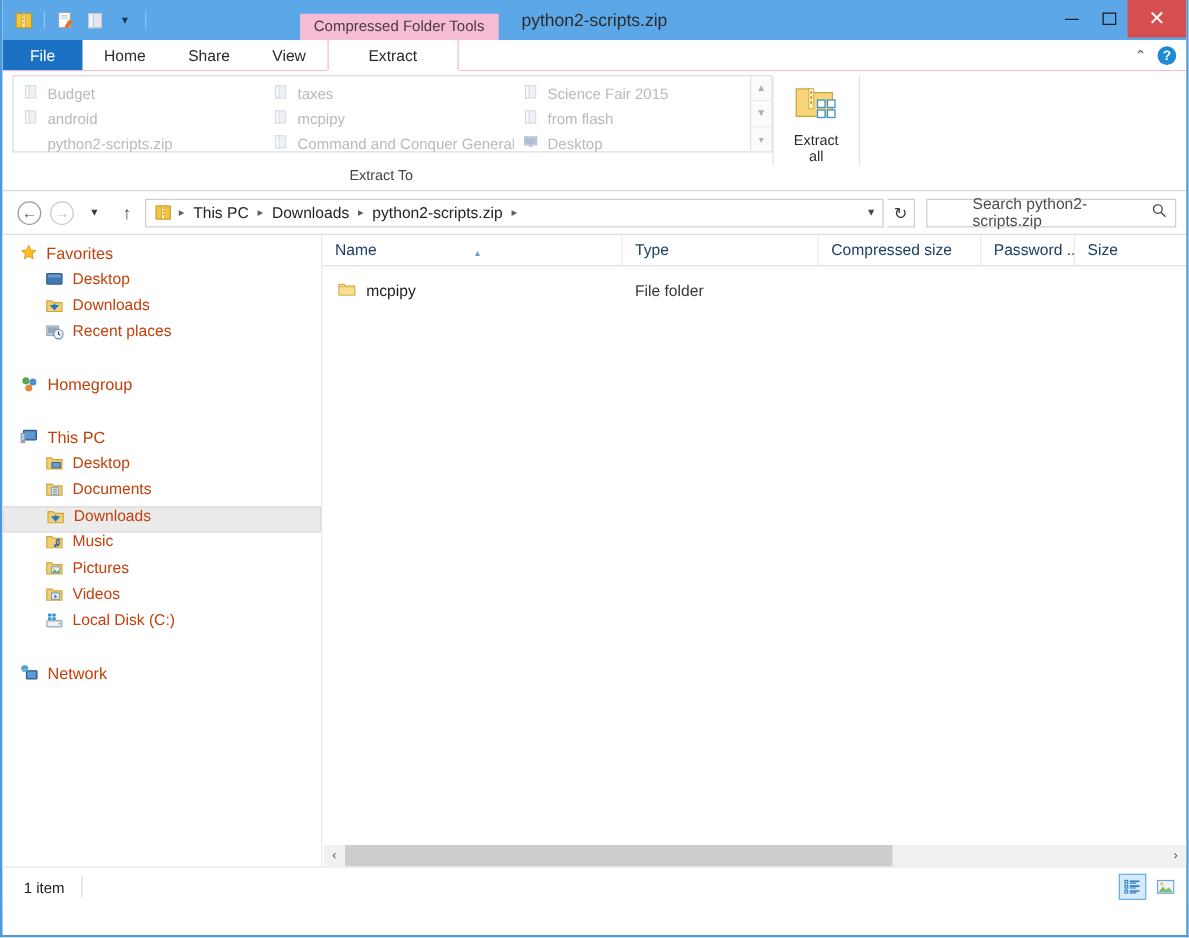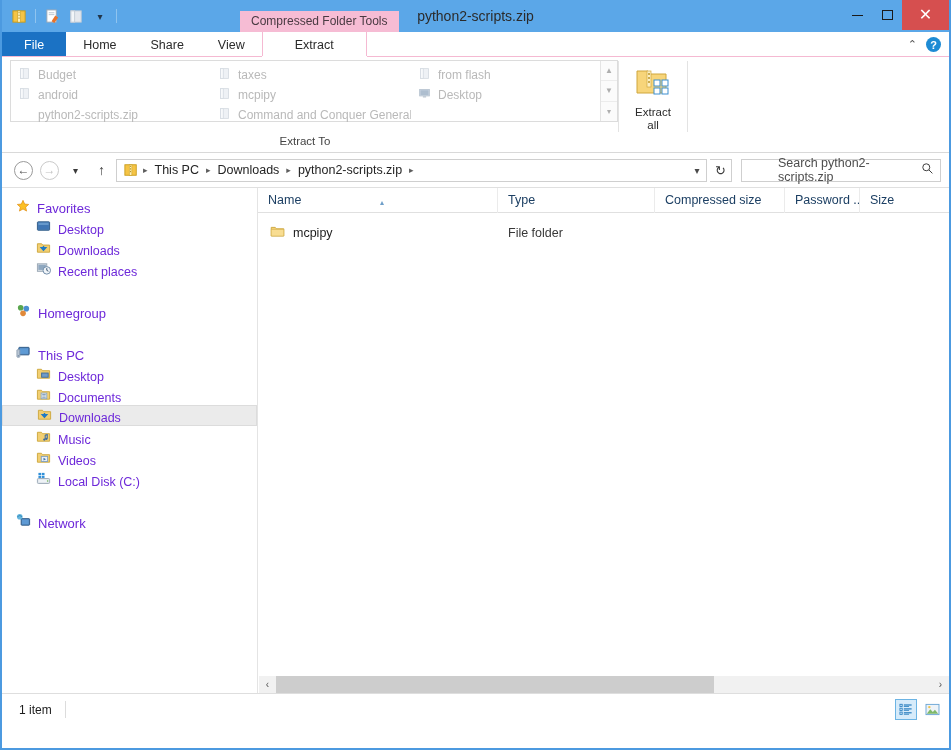--- a/index.html
+++ b/index.html
@@ -249,23 +249,23 @@
     background: #ffffff;
   }
   #navpane {
     width: 256px;
     background: #ffffff;
     border-right: 1px solid #e4e4e4;
     padding-top: 7px;
     overflow: hidden;
   }
   .nav-item {
-    display: flex; align-items: flex-end;
+    display: flex; align-items: flex-start;
     height: 21px;
-    font-size: 12.5px; color: #6d28d9;
+    font-size: 12.5px; color: #c2410c;
     gap: 7px;
     white-space: nowrap;
   }
   .nav-item.root { padding-left: 14px; font-size: 13px; }
   .nav-item.child { padding-left: 34px; }
   .nav-item.selected { background: #ebebeb; border: 1px solid #dcdcdc; }
   .nav-gap { height: 21px; }
 
   #filepane {
     flex: 1;
@@ -470,20 +470,29 @@
         </div>
 
         <div class="gal-col c3">
           <div class="gal-item">
             <span>
               <svg width="13" height="13" viewBox="0 0 16 16">
                 <rect x="3" y="2" width="10" height="12" fill="#eef1f5" stroke="#d4dae1"></rect>
                 <rect x="3" y="2" width="3.5" height="12" fill="#f7f9fb" stroke="#d4dae1"></rect>
               </svg>
             </span>
+            <span class="lbl">Science Fair 2015</span>
+          </div>
+          <div class="gal-item">
+            <span>
+              <svg width="13" height="13" viewBox="0 0 16 16">
+                <rect x="3" y="2" width="10" height="12" fill="#eef1f5" stroke="#d4dae1"></rect>
+                <rect x="3" y="2" width="3.5" height="12" fill="#f7f9fb" stroke="#d4dae1"></rect>
+              </svg>
+            </span>
             <span class="lbl">from flash</span>
           </div>
           <div class="gal-item">
             <span>
               <svg width="13" height="13" viewBox="0 0 16 16">
                 <rect x="2" y="3" width="12" height="8" fill="#cfd9e4" stroke="#b6c2cf"></rect>
                 <rect x="3" y="4" width="10" height="6" fill="#aebecf"></rect>
                 <rect x="6" y="11" width="4" height="2" fill="#c3ccd6"></rect>
               </svg>
             </span>
@@ -680,20 +689,31 @@
           <svg width="15" height="15" viewBox="0 0 16 16">
             <path d="M1.5 3.5 L5.8 3.5 L7 5 L14.5 5 L14.5 13 L1.5 13 Z" fill="#f2cf72" stroke="#cda73e"></path>
             <path d="M9.8 6.4 L9.8 11 M9.8 6.4 L12 6 L12 10.4" stroke="#3a6aa0" stroke-width="1.1" fill="none"></path>
             <circle cx="8.8" cy="11.2" r="1.2" fill="#3a6aa0"></circle>
             <circle cx="11" cy="10.6" r="1.2" fill="#3a6aa0"></circle>
           </svg>
         </span>
         <span>Music</span>
       </div>
 
+      <div class="nav-item child">
+        <span>
+          <svg width="15" height="15" viewBox="0 0 16 16">
+            <path d="M1.5 3.5 L5.8 3.5 L7 5 L14.5 5 L14.5 13 L1.5 13 Z" fill="#f2cf72" stroke="#cda73e"></path>
+            <rect x="5.5" y="6.8" width="7" height="5.4" fill="#eaf2fa" stroke="#84a4c4"></rect>
+            <circle cx="7.4" cy="8.6" r="0.9" fill="#f3c74c"></circle>
+            <path d="M5.8 12 L8.4 9.2 L10 11 L11.4 9.8 L12.3 12 Z" fill="#69a05a"></path>
+          </svg>
+        </span>
+        <span>Pictures</span>
+      </div>
 
       <div class="nav-item child">
         <span>
           <svg width="15" height="15" viewBox="0 0 16 16">
             <path d="M1.5 3.5 L5.8 3.5 L7 5 L14.5 5 L14.5 13 L1.5 13 Z" fill="#f2cf72" stroke="#cda73e"></path>
             <rect x="5.6" y="6.8" width="6.8" height="5.4" fill="#e9f0f8" stroke="#7f9fc0"></rect>
             <path d="M8 8.3 L10.7 9.8 L8 11.3 Z" fill="#3b6fa8"></path>
           </svg>
         </span>
         <span>Videos</span>

